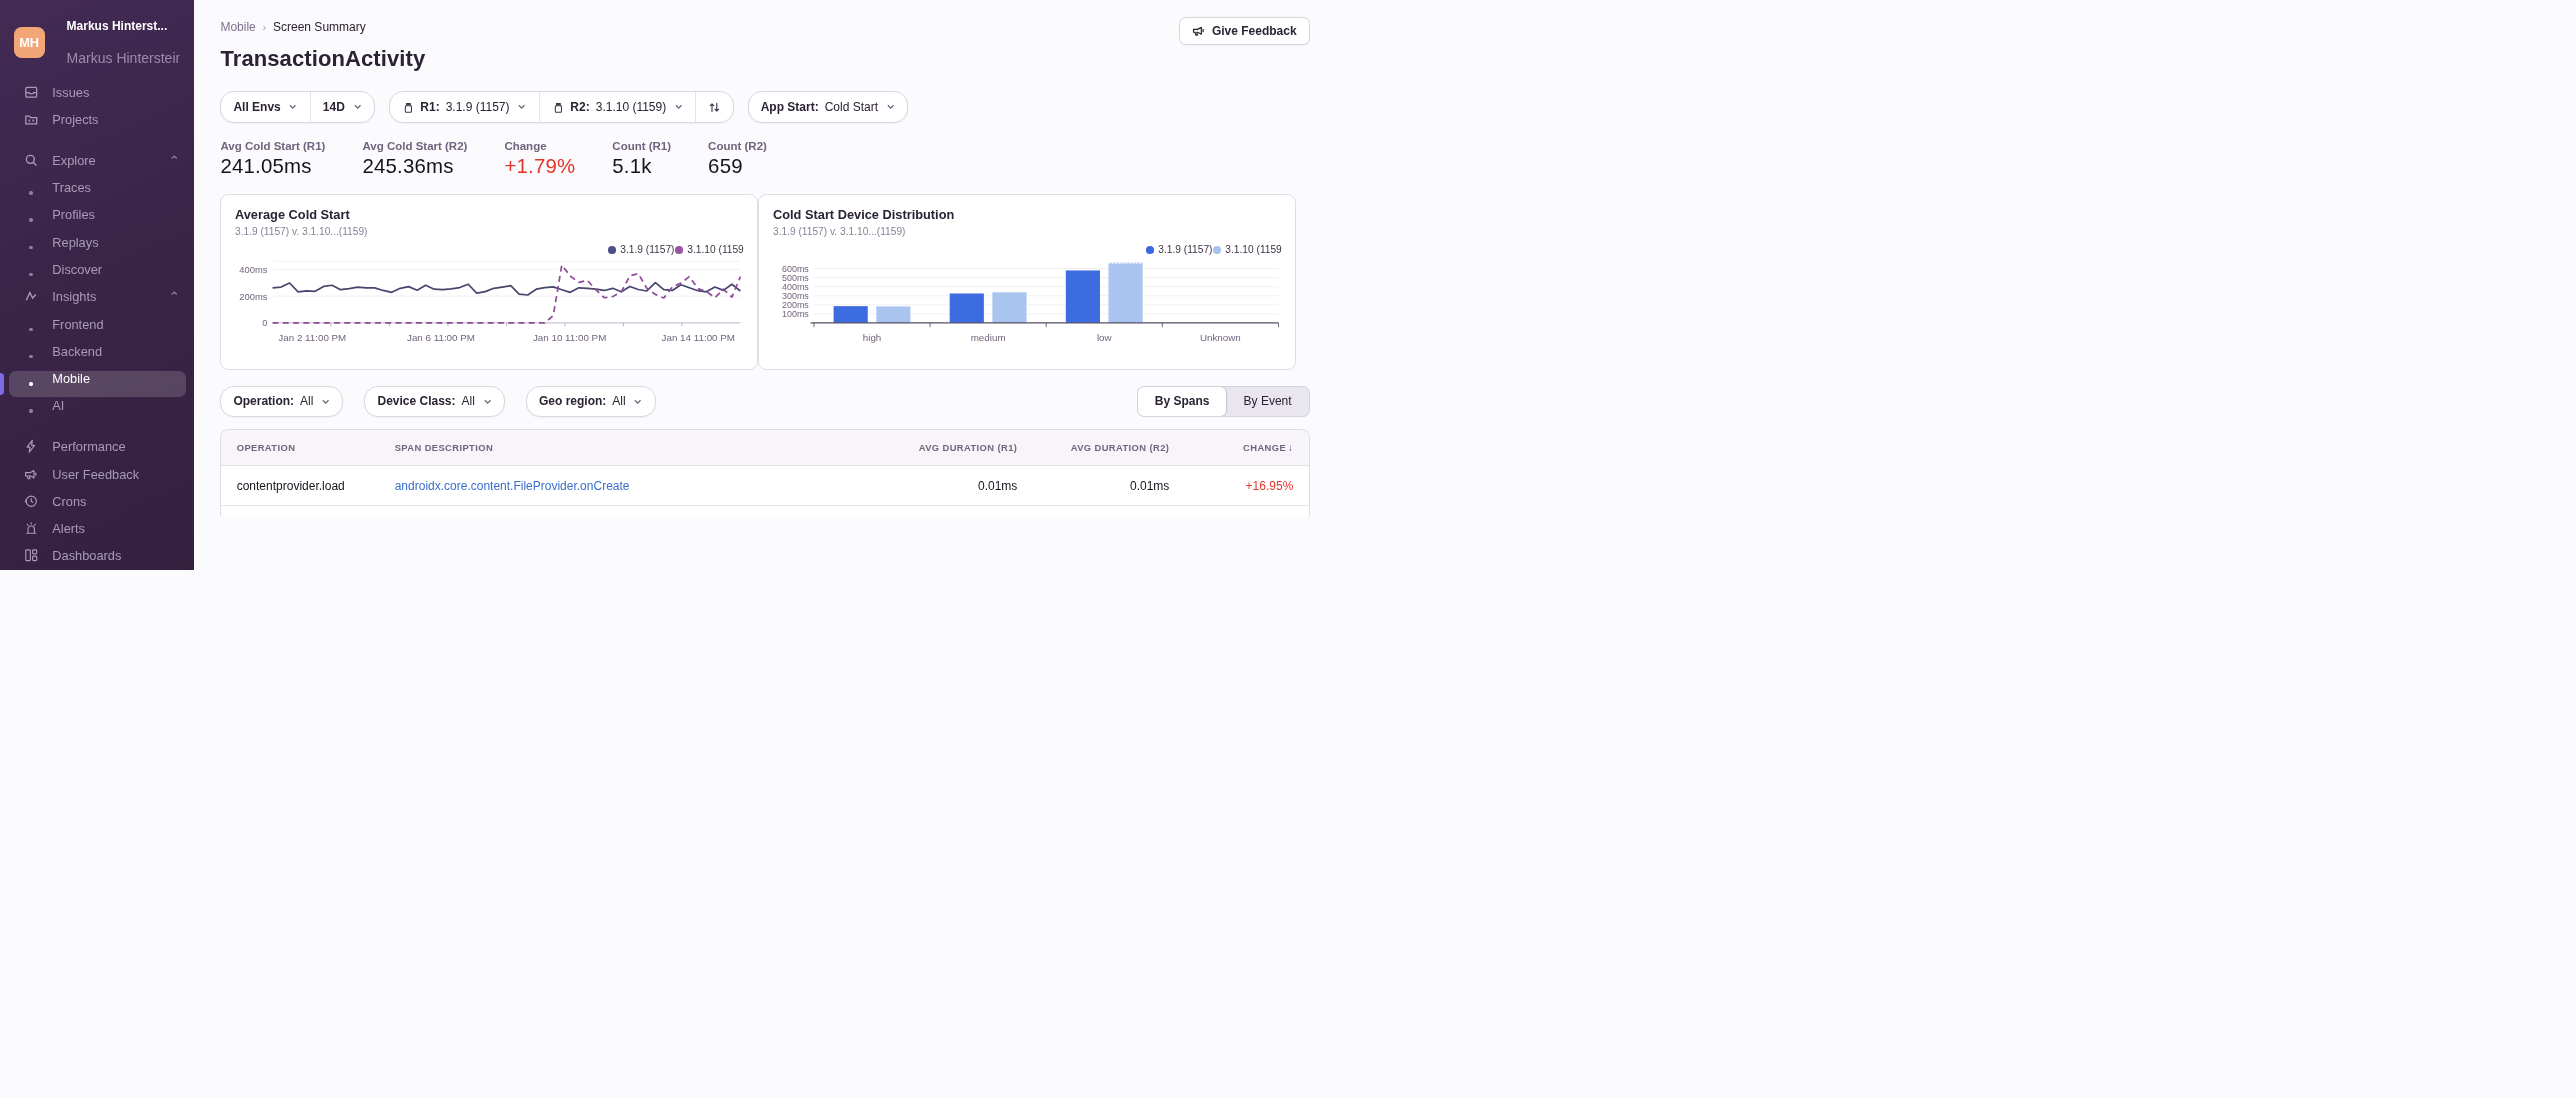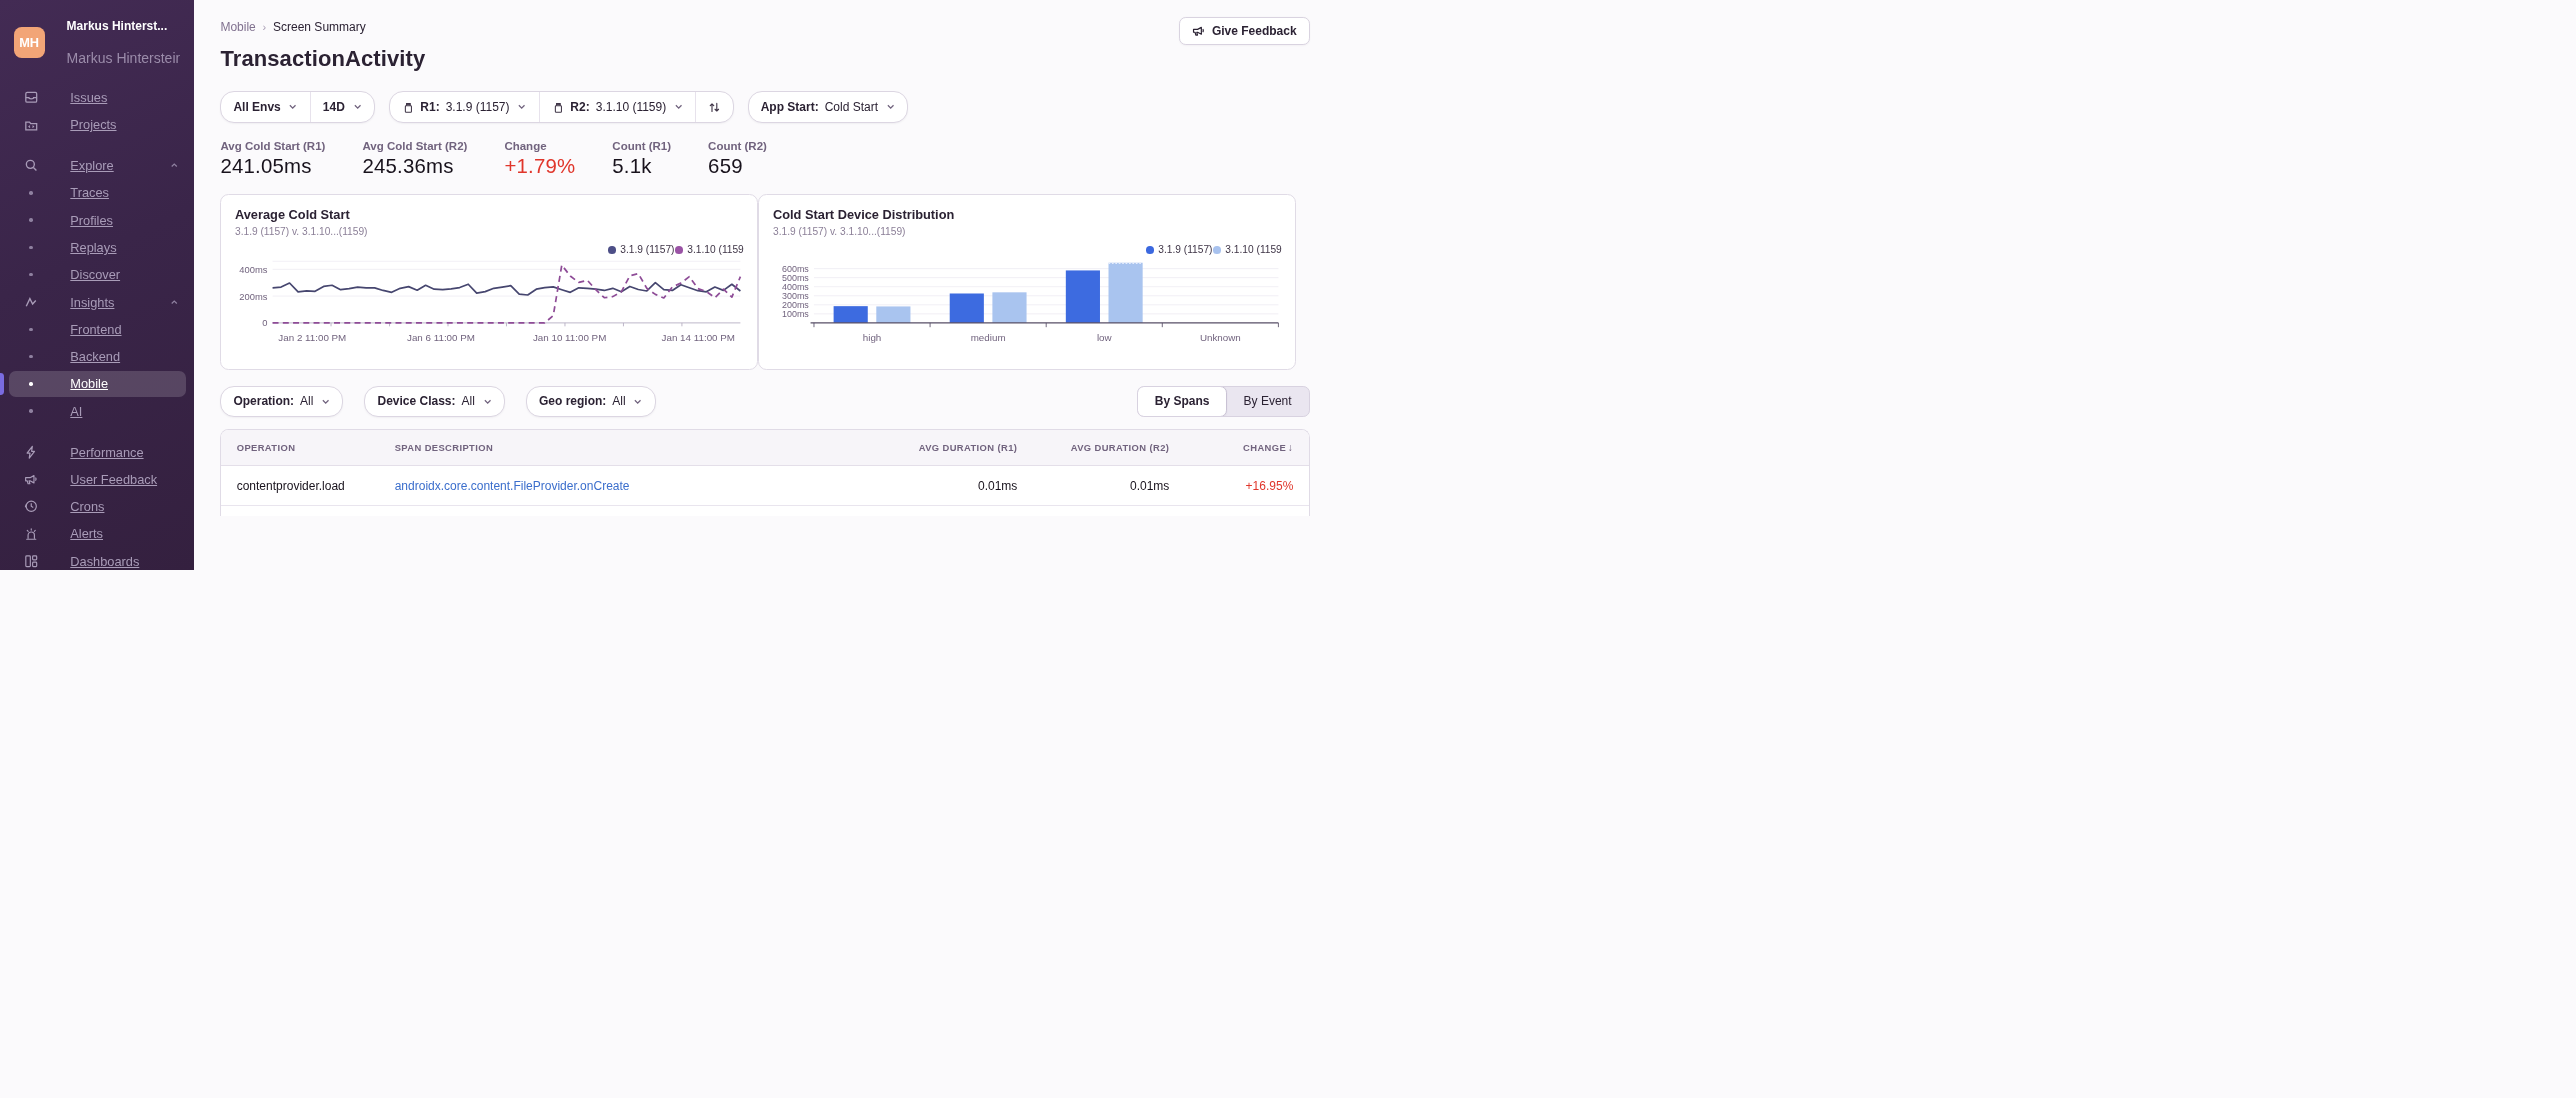--- a/index.html
+++ b/index.html
@@ -8,21 +8,21 @@
   .app { display:flex; width:1336px; height:570px; }
 
   
   .sidebar { width:194px; flex:0 0 194px; height:100%; background:linear-gradient(155deg,#432b54 0%,#3a2549 45%,#34203f 100%); color:#a99cb8; position:relative; overflow:hidden; }
   .user { display:flex; align-items:center; gap:22px; padding:19px 13.6px 10.2px 13.6px; }
   .avatar { width:31px; height:31px; border-radius:7.7px; background:#f2a577; color:#fff; font-size:12.8px; font-weight:700; display:flex; align-items:center; justify-content:center; flex:0 0 31px; }
   .user-names { min-width:0; }
   .user-name { color:#fff; font-weight:700; font-size:12px; white-space:nowrap; overflow:hidden; }
   .user-org { color:#9b8caa; font-size:14px; white-space:nowrap; overflow:hidden; margin-top:17px; }
   nav { padding-top:6.8px; }
-  .nav-item { position:relative; display:flex; align-items:center; gap:32px; height:25.6px; margin:1.7px 8.5px 0 8.5px; padding:0 6.8px 0 15.3px; border-radius:6.8px; font-size:12.8px; cursor:pointer;text-decoration:underline; }
+  .nav-item { position:relative; display:flex; gap:14px; height:25.6px; margin:1.7px 8.5px 0 8.5px; padding:0 6.8px 0 15.3px; border-radius:6.8px; font-size:12.8px; cursor:pointer; }
   .nav-item .ni-icon { width:14.5px; height:14.5px; flex:0 0 14.5px; display:flex; align-items:center; justify-content:center; }
   .nav-item svg { display:block; }
   .nav-item.active { background:rgba(255,255,255,0.16); color:#fff; }
   .nav-gap { height:13.6px; }
   .bullet { width:14.5px; flex:0 0 14.5px; display:flex; align-items:center; justify-content:center; }
   .bullet i { width:3.4px; height:3.4px; border-radius:50%; background:#8f81a0; display:block; }
   .nav-item.active .bullet i { background:#fff; }
   .nav-chevron { margin-left:auto; color:#8f81a0; }
   .active-indicator { position:absolute; left:-8.5px; top:1.7px; width:4.3px; height:22px; background:#7a6be0; border-radius:0 3.4px 3.4px 0; }
 

